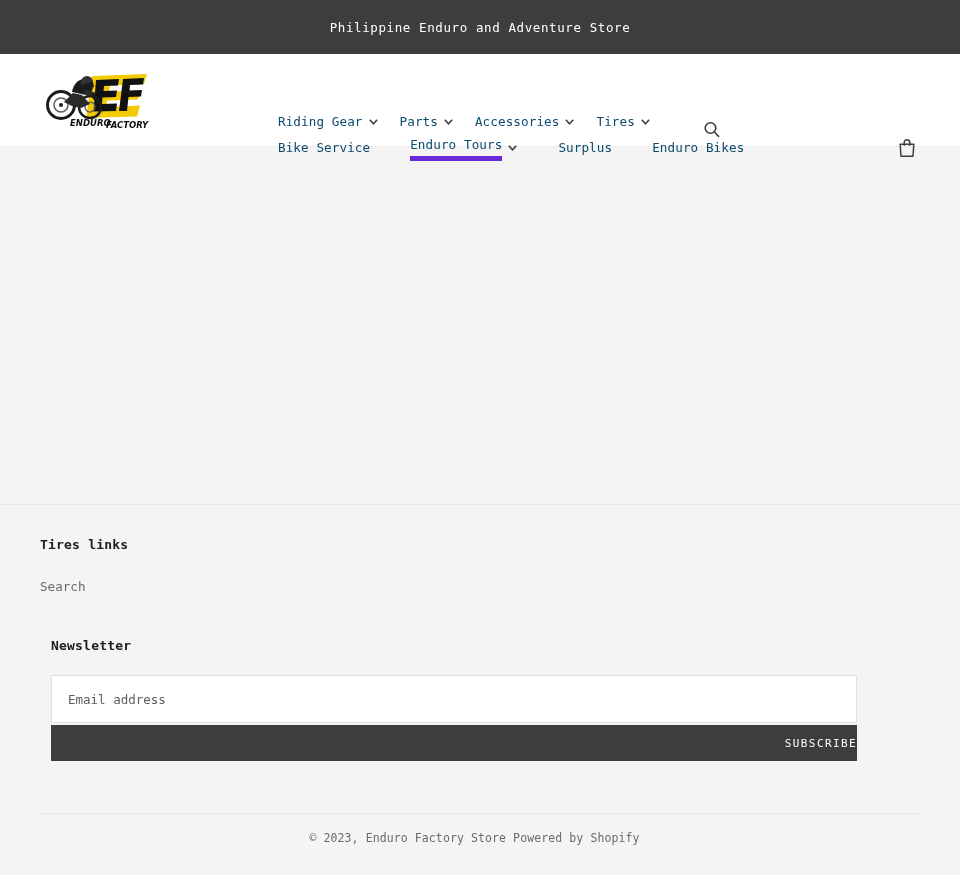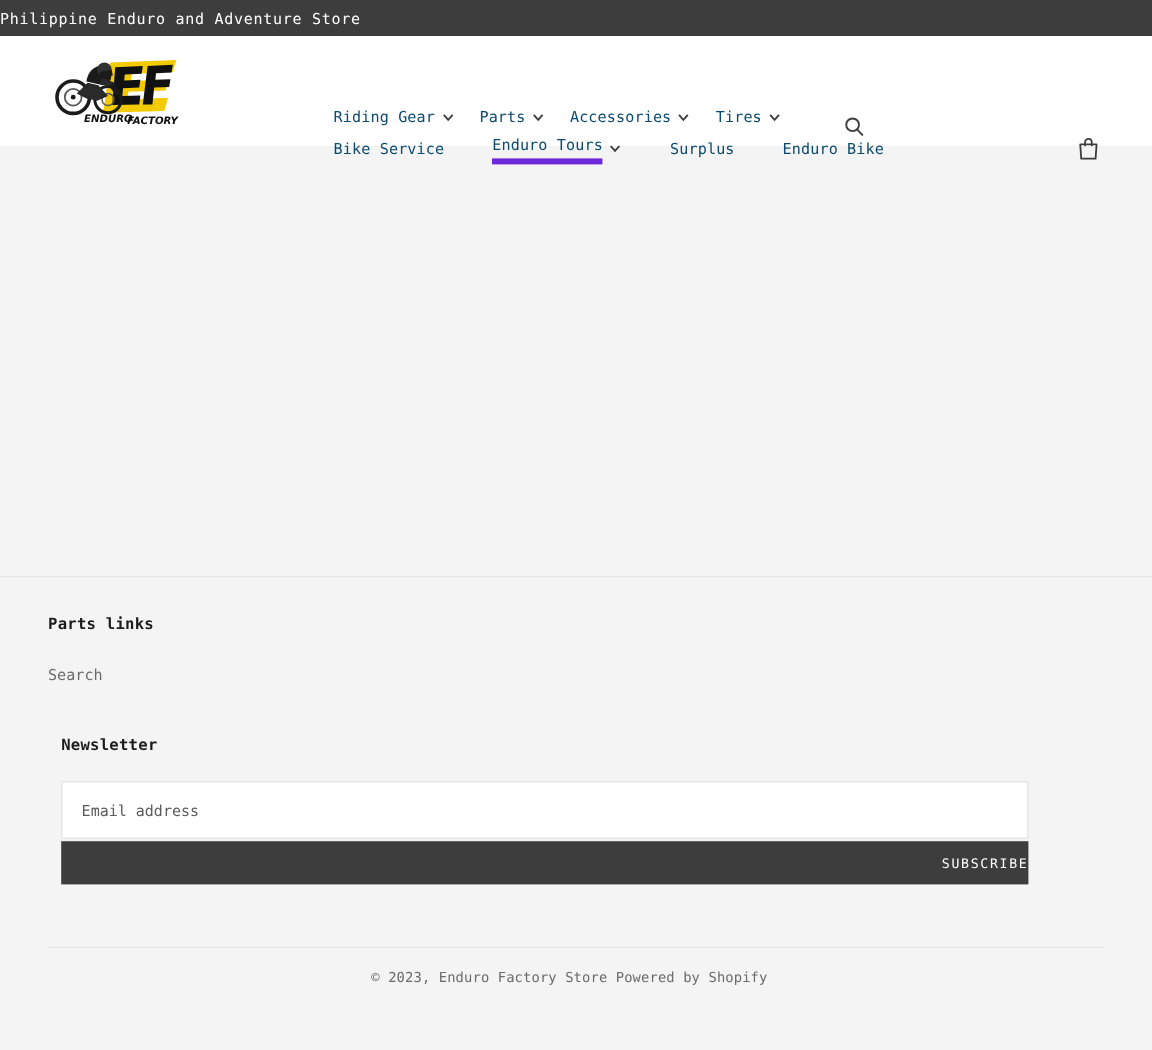--- a/index.html
+++ b/index.html
@@ -7,24 +7,25 @@
   html, body {
     width: 960px;
     height: 875px;
     background: #f4f4f4;
     font-family: "DejaVu Sans Mono", monospace;
     -webkit-font-smoothing: antialiased;
   }
 
   
   .announcement-bar {
-    height: 30px;
+    height: 54px;
     background: #3d3d3d;
     display: flex;
     align-items: center;
+    justify-content: center;
   }
   .announcement-text {
     color: #ffffff;
     font-size: 12.5px;
     letter-spacing: 0.6px;
     font-weight: 400;
   }
 
   
   .site-header {
@@ -285,21 +286,21 @@
               <path d="M2 4 L6 8.5 L10 4" fill="none" stroke="#3d3d3d" stroke-width="1.7"></path>
             </svg>
         </span>
       </a>
 
       <a class="nav-item">
         <span class="nav-label">Surplus</span>
       </a>
 
       <a class="nav-item">
-        <span class="nav-label">Enduro Bike</span>
+        <span class="nav-label">Enduro Bikes</span>
       </a>
 
     </div>
   </nav>
 
   <button class="search-btn">
     <svg viewBox="0 0 20 20" width="20" height="20">
       <circle cx="8.5" cy="8" r="5.3" fill="none" stroke="#3d3d3d" stroke-width="1.6"></circle>
       <line x1="12.4" y1="12" x2="16.6" y2="16.4" stroke="#3d3d3d" stroke-width="1.6" stroke-linecap="round"></line>
     </svg>
@@ -312,21 +313,21 @@
     </svg>
   </button>
 
 </header>
 
 <main class="main-content"></main>
 
 <footer class="site-footer">
   <div class="footer-inner">
 
-    <h2 class="footer-heading">Parts links</h2>
+    <h2 class="footer-heading">Tires links</h2>
 
     <ul class="footer-link-list">
       <li>
         <a class="footer-link">Search</a>
       </li>
     </ul>
 
     <div class="newsletter-block">
       <h2 class="newsletter-heading">Newsletter</h2>
 

